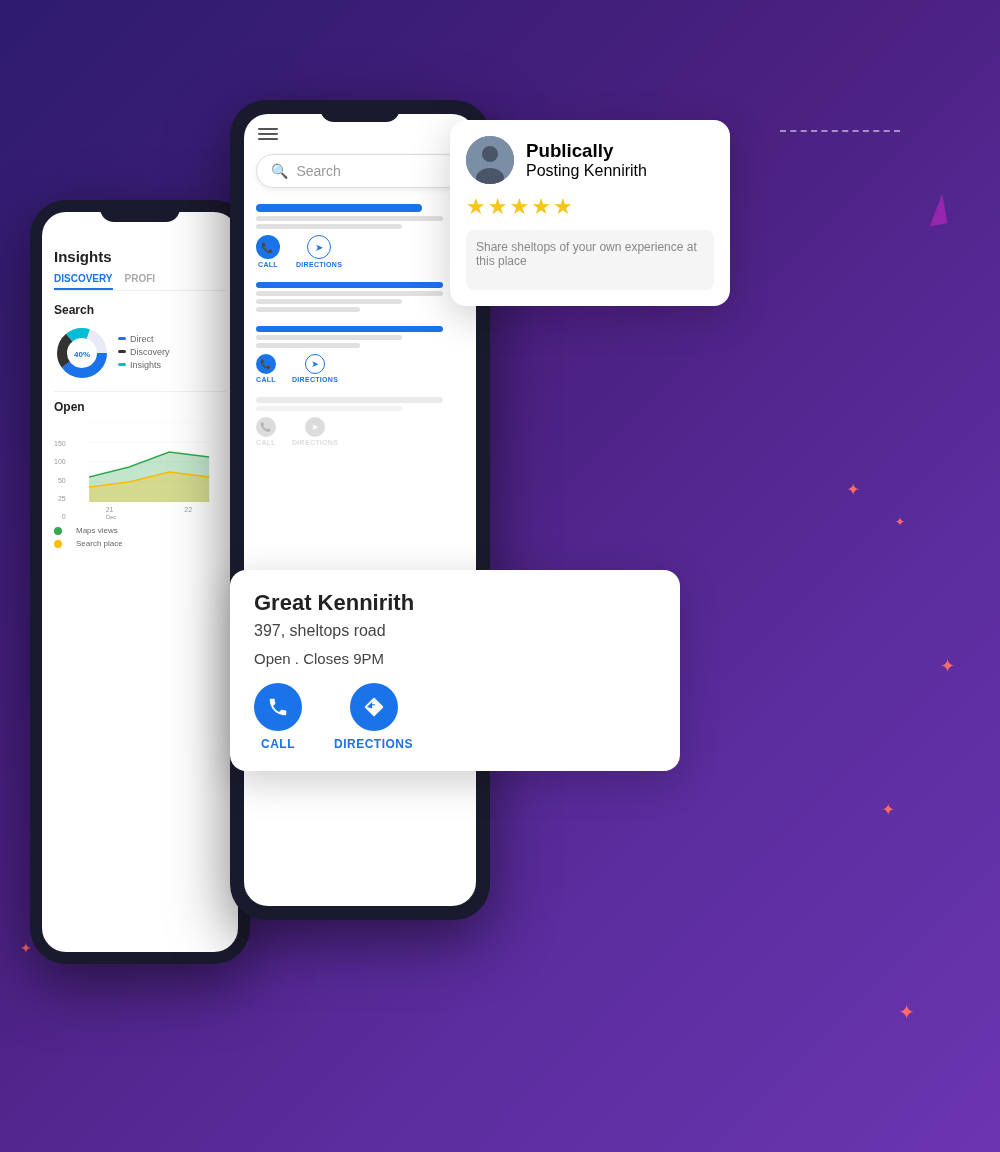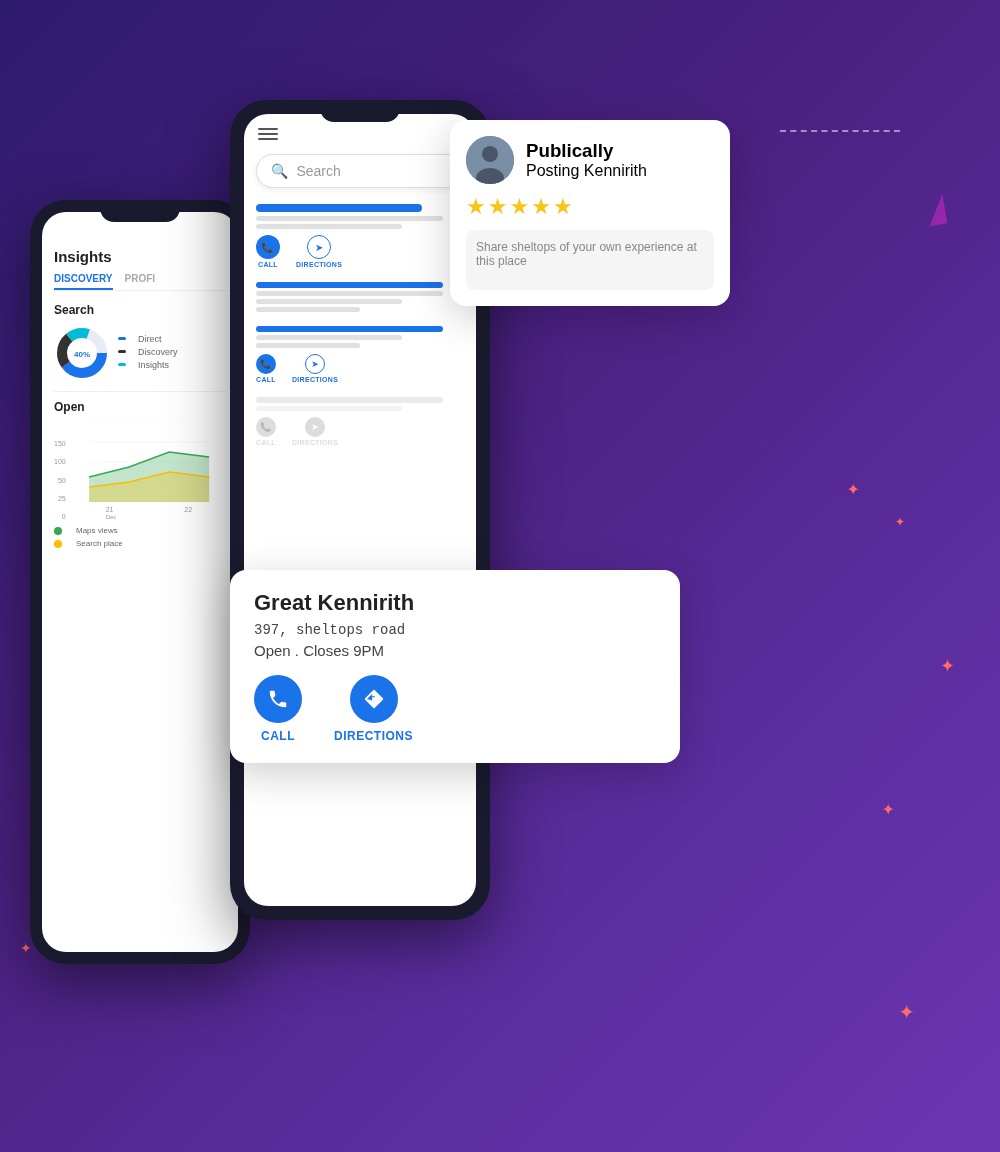--- a/index.html
+++ b/index.html
@@ -131,24 +131,23 @@
       width: 450px;
       padding: 20px 24px;
     }
     .card-business h2 {
       font-size: 22px;
       font-weight: 700;
       color: #222;
       margin-bottom: 6px;
     }
     .card-business .address {
-      font-size: 14px;
+      font-size: 16px;
       color: #444;
-      margin-bottom: 4px;
-      font-family: Liberation Mono, monospace;
+      margin-bottom: 10px;
     }
     .card-business .hours {
       font-size: 15px;
       color: #444;
       margin-bottom: 16px;
     }
     .action-buttons {
       display: flex;
       gap: 32px;
     }
@@ -227,21 +226,21 @@
       height: 56px;
       flex-shrink: 0;
     }
     .donut-legend {
       font-size: 9px;
       color: #666;
     }
     .legend-item {
       display: flex;
       align-items: center;
-      gap: 12px;
+      gap: 4px;
       margin-bottom: 3px;
     }
     .legend-dot {
       width: 8px;
       height: 3px;
       border-radius: 2px;
     }
     .legend-dot-blue { background: #1a73e8; }
     .legend-dot-dark { background: #333; }
     .legend-dot-cyan { background: #00bcd4; }

